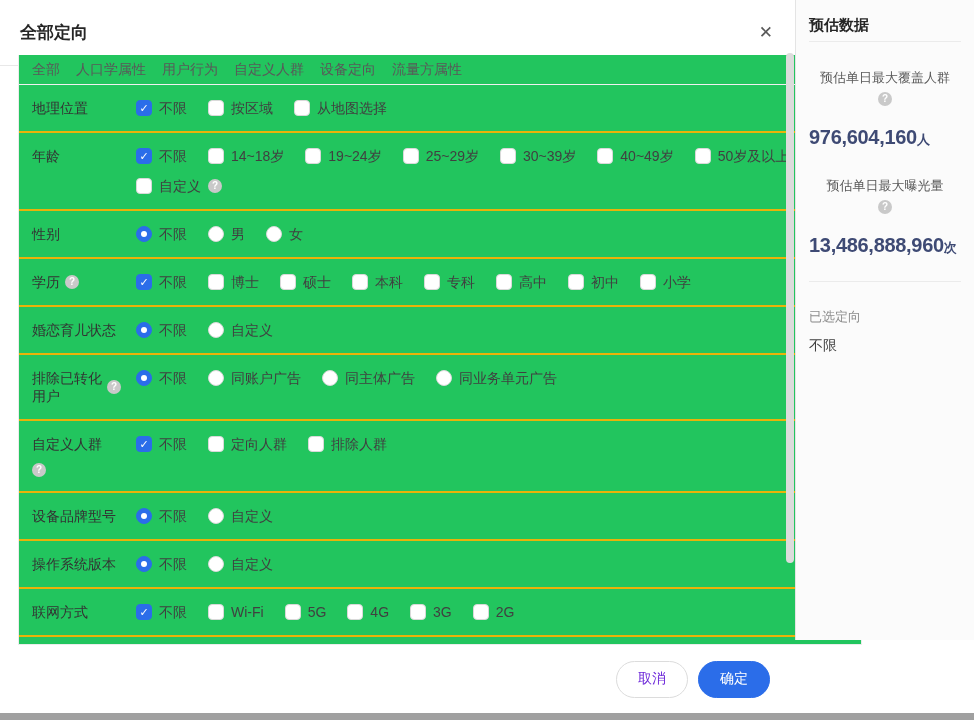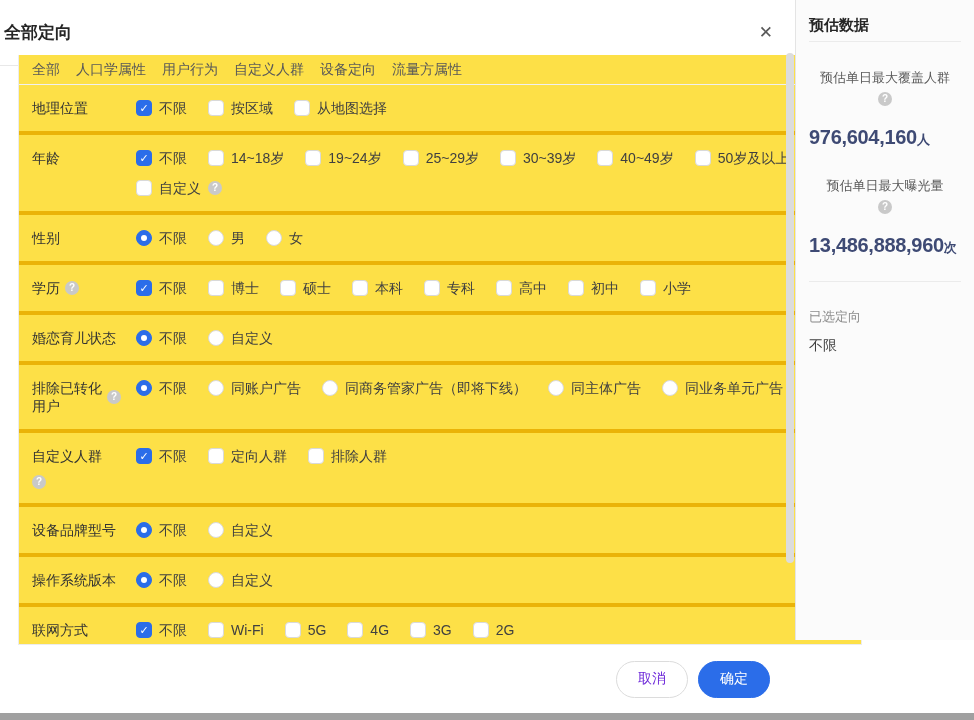--- a/index.html
+++ b/index.html
@@ -5,32 +5,32 @@
   html,body{margin:0;padding:0;}
   body{
     width:974px;height:720px;overflow:hidden;
     font-family:"Liberation Sans","DejaVu Sans",sans-serif;
     background:#fff;
   }
   .screen{position:relative;width:974px;height:720px;background:#fff;}
 
   
   .modal{position:absolute;left:0;top:0;width:795px;height:713px;background:#fff;border-radius:0 0 8px 8px;}
-  .modal-header{height:66px;display:flex;align-items:center;padding:0 22px 0 4px;
+  .modal-header{height:66px;display:flex;align-items:center;padding:0 22px 0 20px;
     border-bottom:1px solid #e8e8e8;box-sizing:border-box;}
   .modal-title{flex:1;font-size:17px;font-weight:700;color:#262626;}
   .close{font-size:17px;color:#595959;cursor:pointer;line-height:1;}
 
   .content-box{position:absolute;left:18px;top:55px;width:844px;height:590px;
-    border:solid #ececec;border-width:0 1px 1px 1px;box-sizing:border-box;overflow:hidden;background:#fde047;}
+    border:solid #ececec;border-width:0 1px 1px 1px;box-sizing:border-box;overflow:hidden;background:#22c55e;}
   .tabs{height:30px;display:flex;align-items:center;gap:16px;padding-left:13px;
     border-bottom:1px solid #f0f0f0;box-sizing:border-box;font-size:14px;color:#595959;}
   .tab{cursor:pointer;white-space:nowrap;}
   .rows{height:558px;overflow:hidden;}
-  .row{display:flex;align-items:flex-start;padding:14px 0 14px 13px;border-bottom:4px solid #eab308;}
+  .row{display:flex;align-items:flex-start;padding:14px 0 14px 13px;border-bottom:2px solid #eab308;}
   .row-label{width:104px;flex:none;font-size:14px;color:#333;line-height:18px;}
   .row-label .lbl-txt{white-space:pre-line;}
   .lbl-inline{display:inline-flex;align-items:center;gap:5px;flex-wrap:wrap;}
   .lbl-below{display:block;margin-top:6px;}
   .opts{display:flex;flex-direction:column;gap:12px;flex:1;min-width:0;}
   .optline{display:flex;align-items:center;gap:21px;white-space:nowrap;}
   .opt{display:inline-flex;align-items:center;gap:7px;font-size:14px;color:#404040;cursor:pointer;line-height:18px;}
   .box{width:16px;height:16px;border:1px solid #d9d9d9;border-radius:4px;background:#fff;
     box-sizing:border-box;flex:none;display:inline-flex;align-items:center;justify-content:center;}
   .box.checked{background:var(--accent);border-color:var(--accent);color:#fff;font-size:11px;font-weight:700;}
@@ -236,24 +236,20 @@
               <div class="optline">
                 <span class="opt">
                   <span class="box radio checked">
                     <span class="dot"></span>
                   </span>
                   <span>不限</span>
                 </span>
                 <span class="opt">
                   <span class="box radio"></span>
                   <span>同账户广告</span>
-                </span>
-                <span class="opt">
-                  <span class="box radio"></span>
-                  <span>同商务管家广告（即将下线）</span>
                 </span>
                 <span class="opt">
                   <span class="box radio"></span>
                   <span>同主体广告</span>
                 </span>
                 <span class="opt">
                   <span class="box radio"></span>
                   <span>同业务单元广告</span>
                 </span>
               </div>

